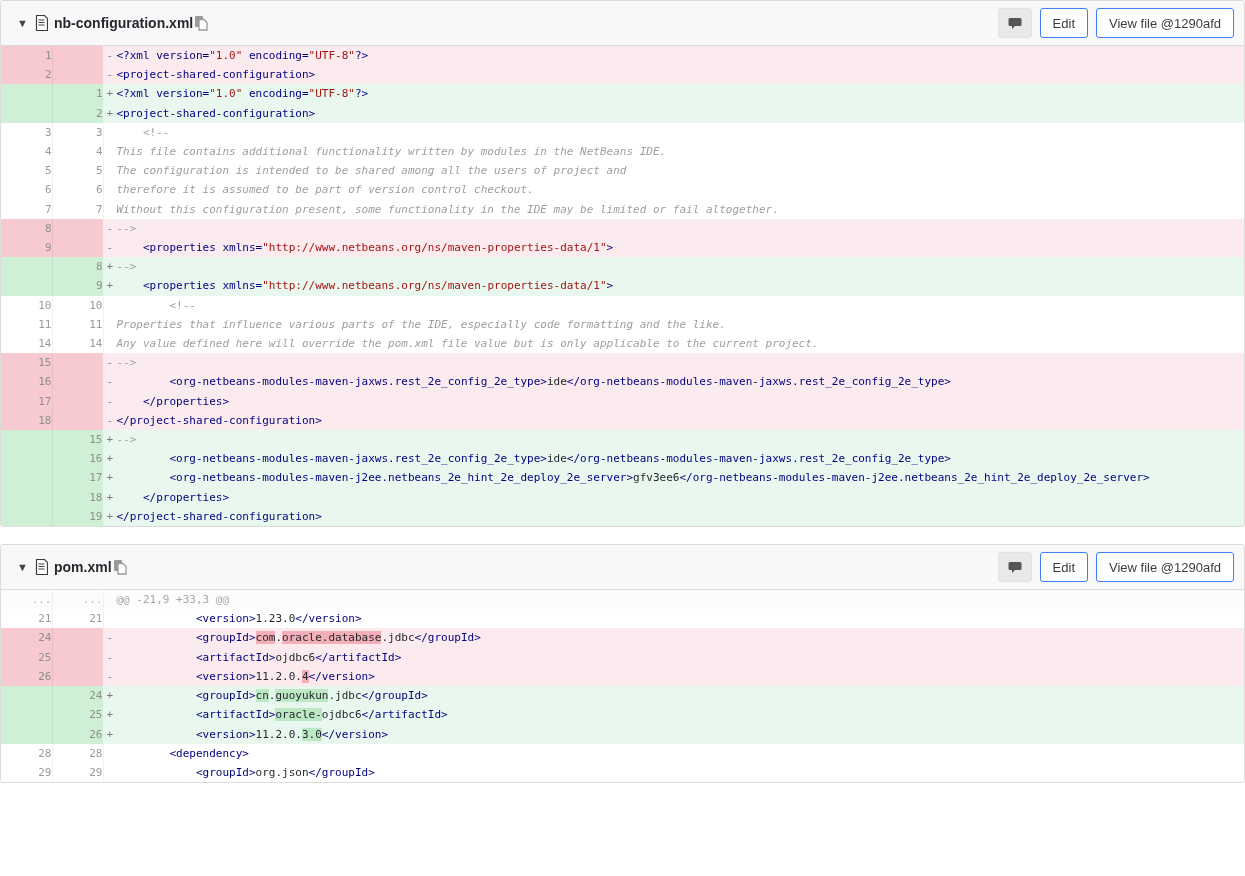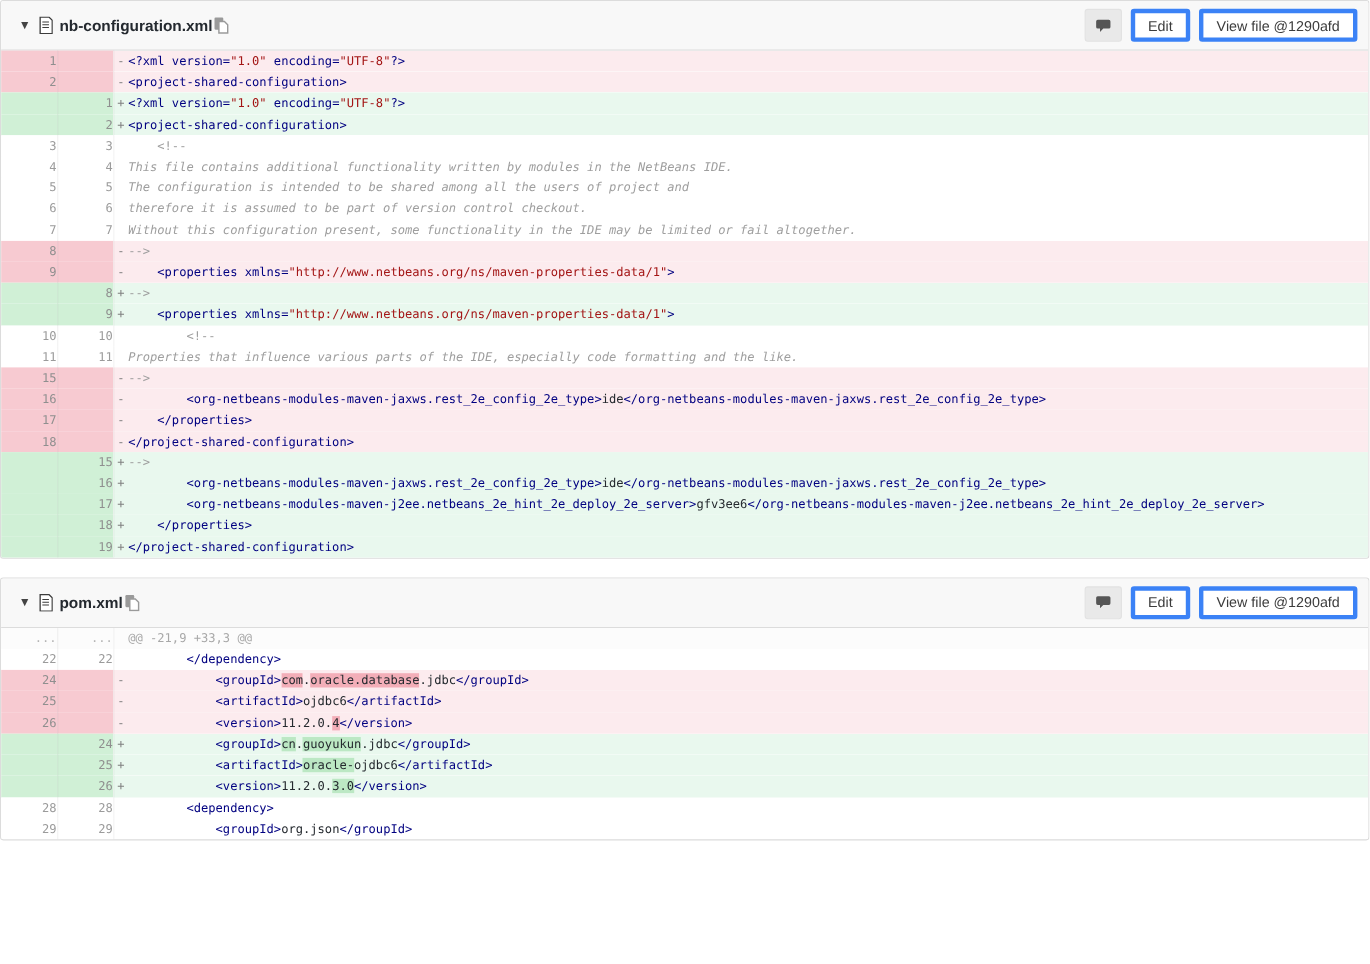--- a/index.html
+++ b/index.html
@@ -7,21 +7,21 @@
   .page { width:1245px; }
 
   .file-box { border:1px solid #dcdcdc; border-radius:3px; margin-bottom:17px; overflow:hidden; background:#fff; }
 
   .file-header { display:flex; align-items:center; background:#f8f8f8; border-bottom:1px solid #dcdcdc; padding:7px 10px; }
   .chevron { width:18px; color:#444; font-size:11px; cursor:pointer; margin-left:6px; }
   .file-icon { display:inline-flex; margin-right:6px; }
   .file-name { font-weight:bold; font-size:14px; color:#24292f; margin-right:1px; }
   .copy-icon { display:inline-flex; cursor:pointer; }
   .spacer { flex:1; }
-  .btn { height:30px; border:4px solid #3b82f6; background:#fff; border-radius:3px; font-family:"Liberation Sans",sans-serif;
+  .btn { height:30px; border:1px solid #3b82f6; background:#fff; border-radius:3px; font-family:"Liberation Sans",sans-serif;
          font-size:13px; color:#3c3c3c; padding:0 12px; margin-left:8px; cursor:pointer; display:inline-flex; align-items:center; }
   .icon-btn { background:#e9e9e9; border:1px solid #e2e2e2; padding:0 9px; }
 
   table.diff { width:100%; border-collapse:collapse; table-layout:fixed;
                font-family:"DejaVu Sans Mono","Liberation Mono",monospace; font-size:11px; }
   table.diff td { padding:0; line-height:19.2px; vertical-align:top; }
   td.lno { width:51px; text-align:right; padding-right:10px; color:#9b9b9b;
            border-right:1px solid rgba(0,0,0,0.055); font-size:11px; cursor:pointer; }
   td.code { padding-left:5px; white-space:pre; overflow:hidden; color:var(--text); }
   .sign { display:inline-block; width:13px; padding-left:3px; color:#808080; }
@@ -142,20 +142,25 @@
           </tr>
           <tr class="ctx">
             <td class="lno">10</td>
             <td class="lno">10</td>
             <td class="code"><span class="sign"> </span><span class="txt">        </span><span class="com">&lt;!--</span></td>
           </tr>
           <tr class="ctx">
             <td class="lno">11</td>
             <td class="lno">11</td>
             <td class="code"><span class="sign"> </span><span class="comi">Properties that influence various parts of the IDE, especially code formatting and the like.</span></td>
+          </tr>
+          <tr class="ctx">
+            <td class="lno">14</td>
+            <td class="lno">14</td>
+            <td class="code"><span class="sign"> </span><span class="comi">Any value defined here will override the pom.xml file value but is only applicable to the current project.</span></td>
           </tr>
           <tr class="del">
             <td class="lno">15</td>
             <td class="lno"></td>
             <td class="code"><span class="sign">-</span><span class="com">--&gt;</span></td>
           </tr>
           <tr class="del">
             <td class="lno">16</td>
             <td class="lno"></td>
             <td class="code"><span class="sign">-</span><span class="txt">        </span><span class="tag">&lt;org-netbeans-modules-maven-jaxws.rest_2e_config_2e_type&gt;</span><span class="txt">ide</span><span class="tag">&lt;/org-netbeans-modules-maven-jaxws.rest_2e_config_2e_type&gt;</span></td>
@@ -225,23 +230,23 @@
       <button class="btn">View file @1290afd</button>
     </header>
     <table class="diff">
       <tbody>
           <tr class="hunk">
             <td class="lno">...</td>
             <td class="lno">...</td>
             <td class="code"><span class="sign"> </span><span class="hunkline">@@ -21,9 +33,3 @@</span></td>
           </tr>
           <tr class="ctx">
-            <td class="lno">22</td>
-            <td class="lno">22</td>
-            <td class="code"><span class="sign"> </span><span class="txt">        </span><span class="tag">&lt;/dependency&gt;</span></td>
+            <td class="lno">21</td>
+            <td class="lno">21</td>
+            <td class="code"><span class="sign"> </span><span class="txt">            </span><span class="tag">&lt;version&gt;</span><span class="txt">1.23.0</span><span class="tag">&lt;/version&gt;</span></td>
           </tr>
           <tr class="del">
             <td class="lno">24</td>
             <td class="lno"></td>
             <td class="code"><span class="sign">-</span><span class="txt">            </span><span class="tag">&lt;groupId&gt;</span><span class="txt hl">com</span><span class="txt">.</span><span class="txt hl">oracle.database</span><span class="txt">.jdbc</span><span class="tag">&lt;/groupId&gt;</span></td>
           </tr>
           <tr class="del">
             <td class="lno">25</td>
             <td class="lno"></td>
             <td class="code"><span class="sign">-</span><span class="txt">            </span><span class="tag">&lt;artifactId&gt;</span><span class="txt">ojdbc6</span><span class="tag">&lt;/artifactId&gt;</span></td>

